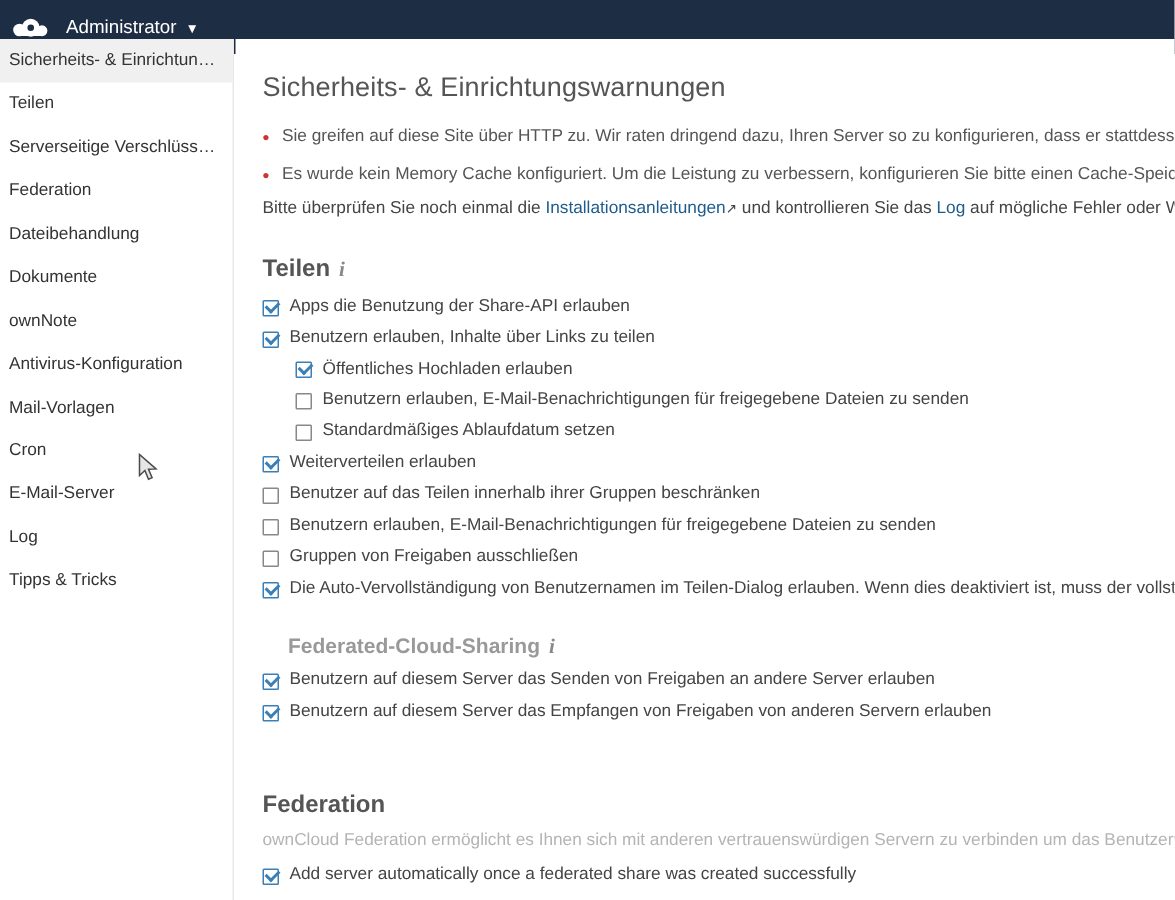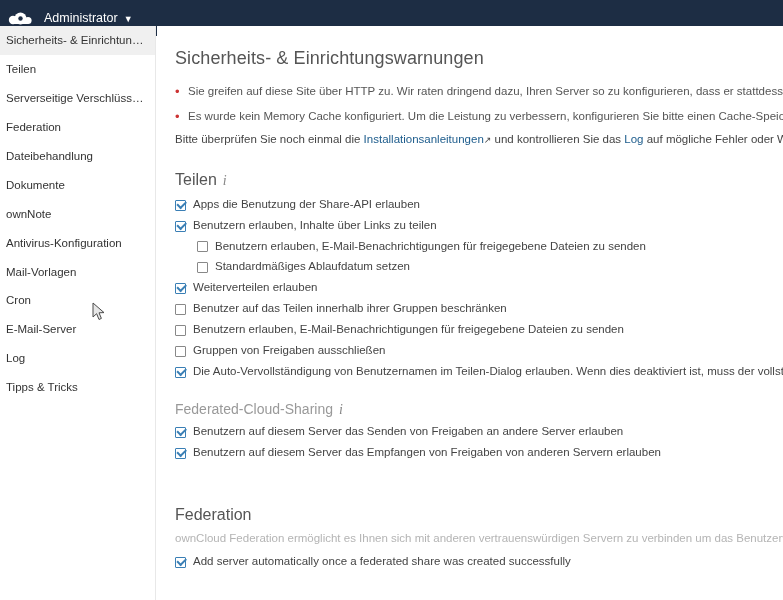--- a/index.html
+++ b/index.html
@@ -77,29 +77,29 @@
 
   h2.page-title {
     font-size: 18px;
     font-weight: normal;
     color: #555555;
     margin: 22px 0 14px 0;
     letter-spacing: 0.1px;
   }
   h2.section-title {
     font-size: 16px;
-    font-weight: normal;
+    font-weight: bold;
     color: #555555;
     margin: 26px 0 8px 0;
   }
   h3.sub-title {
     font-size: 14px;
-    font-weight: normal;
+    font-weight: bold;
     color: #999999;
-    margin: 22px 0 6px 0;
+    margin: 22px 0 6px 17px;
   }
   .info-icon {
     display: inline-block;
     font-style: italic;
     font-family: "Liberation Serif", serif;
     color: #888888;
     font-size: 14px;
     margin-left: 6px;
     cursor: pointer;
   }
@@ -253,20 +253,24 @@
     <div>
       <div class="chk-row">
         <span class="chk-box checked"></span>
         <span class="chk-label">Apps die Benutzung der Share-API erlauben</span>
       </div>
       <div class="chk-row">
         <span class="chk-box checked"></span>
         <span class="chk-label">Benutzern erlauben, Inhalte über Links zu teilen</span>
       </div>
       <div class="chk-row indent">
+        <span class="chk-box checked"></span>
+        <span class="chk-label">Öffentliches Hochladen erlauben</span>
+      </div>
+      <div class="chk-row indent">
         <span class="chk-box"></span>
         <span class="chk-label">Benutzern erlauben, E-Mail-Benachrichtigungen für freigegebene Dateien zu senden</span>
       </div>
       <div class="chk-row indent">
         <span class="chk-box"></span>
         <span class="chk-label">Standardmäßiges Ablaufdatum setzen</span>
       </div>
       <div class="chk-row">
         <span class="chk-box checked"></span>
         <span class="chk-label">Weiterverteilen erlauben</span>

